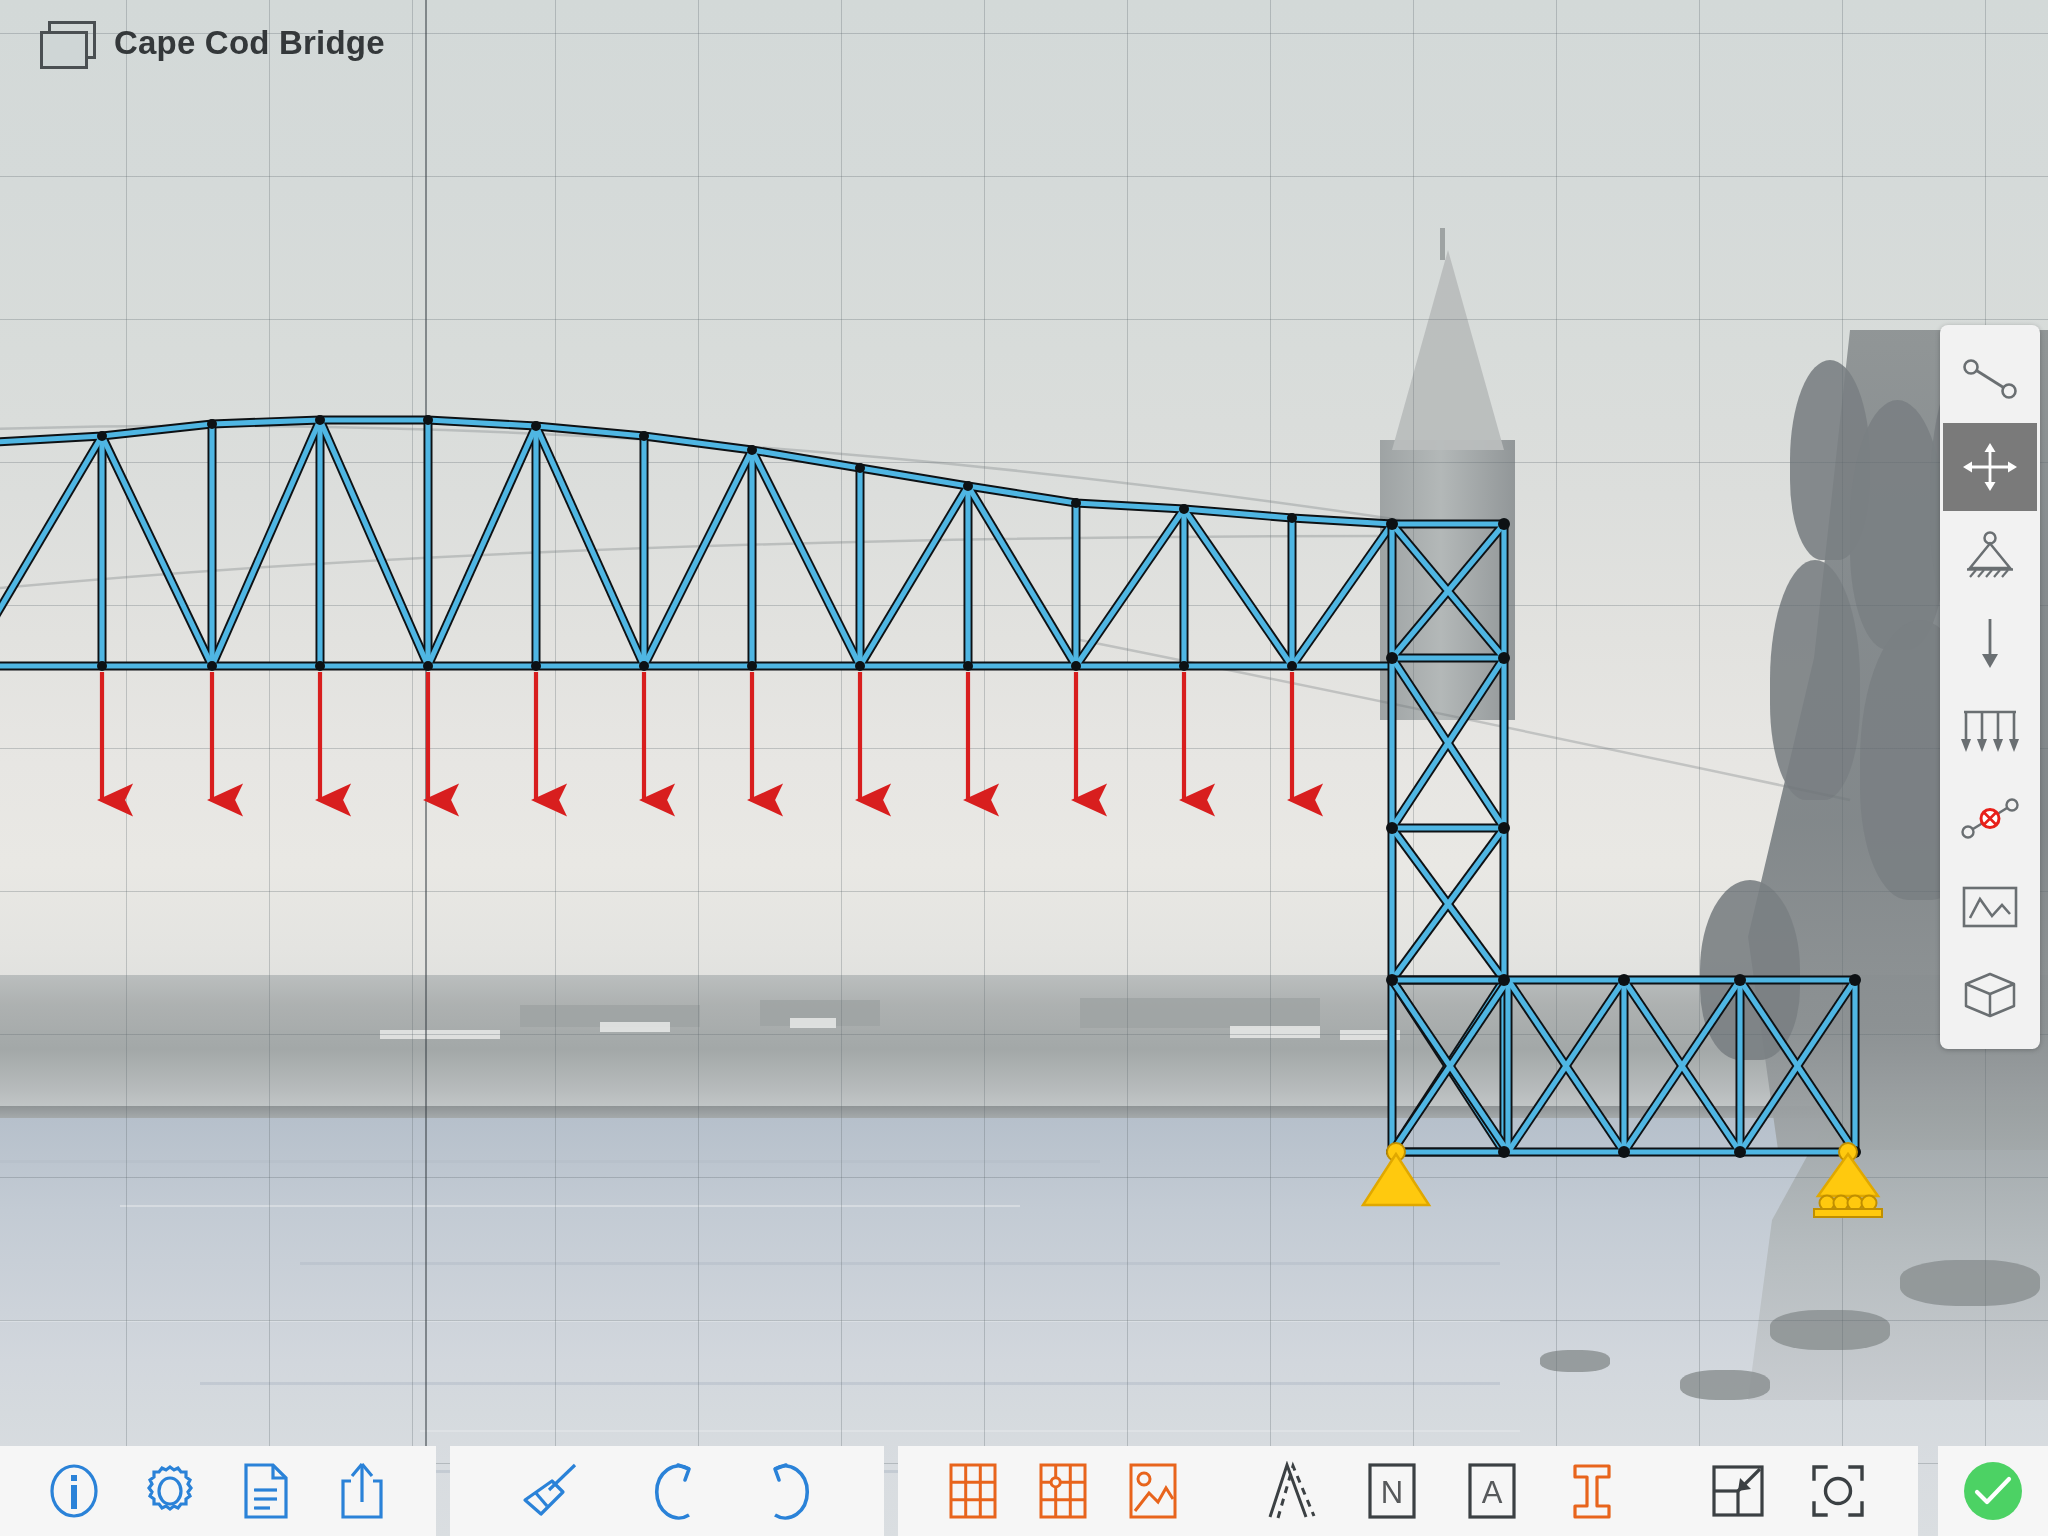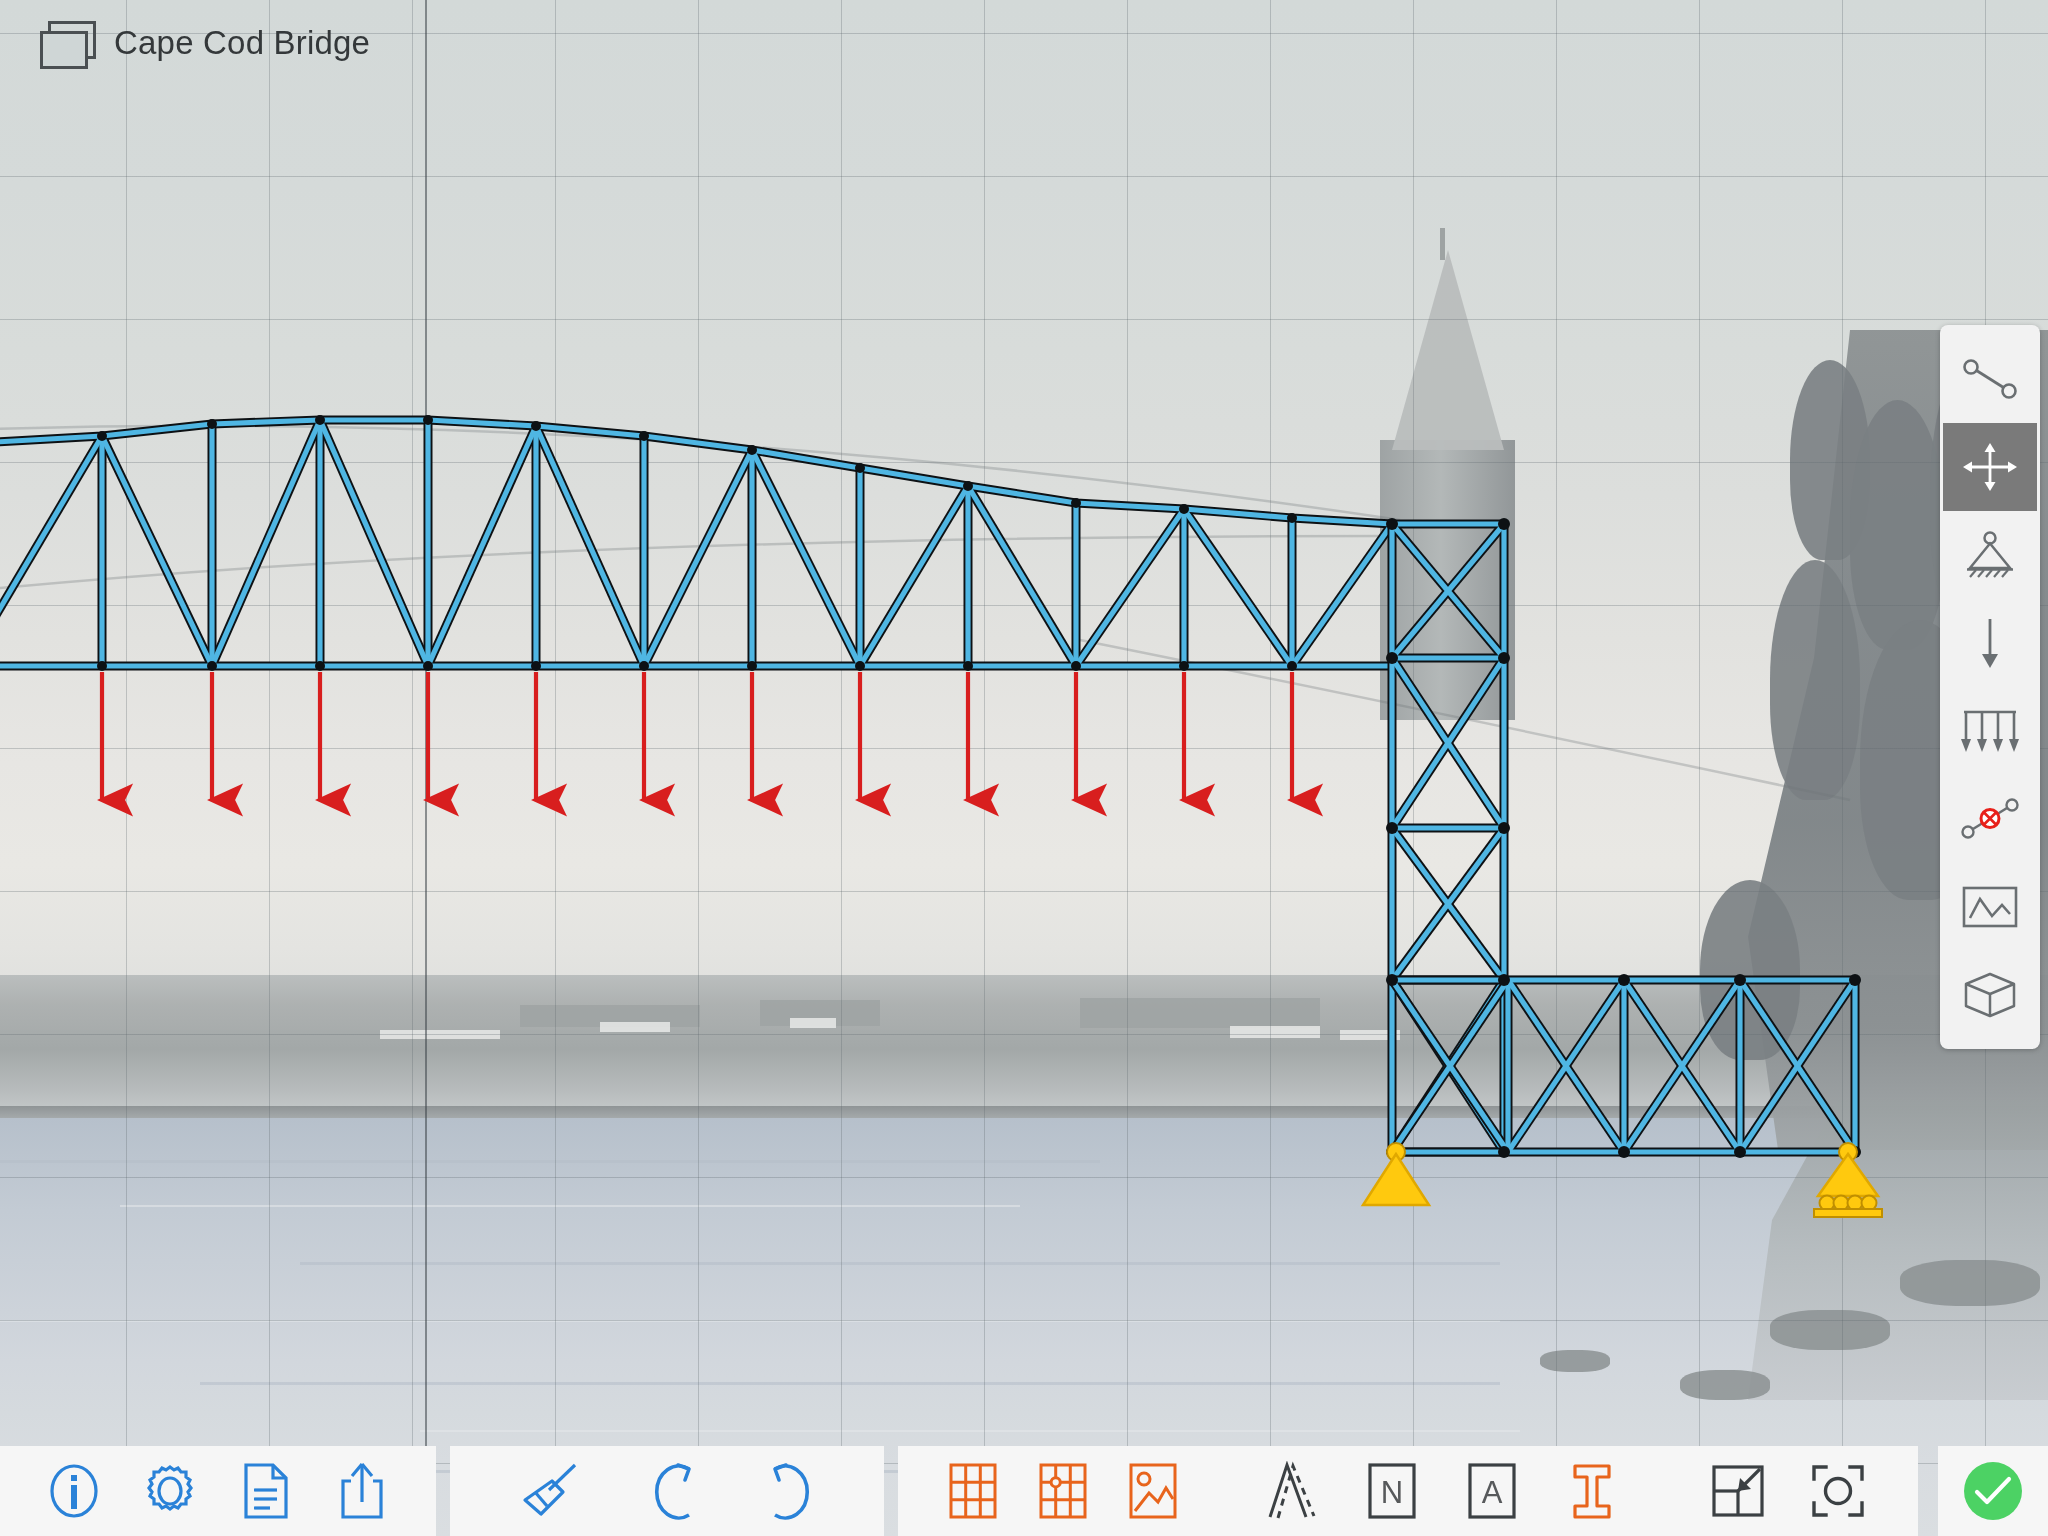--- a/index.html
+++ b/index.html
@@ -72,21 +72,21 @@
     background-position:-17px 33px;
     pointer-events:none;
   }
   #axisline{position:absolute;left:425px;top:0;width:2px;height:1480px;background:rgba(60,68,72,.55);}
 
   
   #header{position:absolute;left:0;top:0;height:86px;display:flex;align-items:center;padding-left:40px;gap:22px;z-index:40;}
   #doc-icon{width:52px;height:44px;position:relative;}
   #doc-icon .r1{position:absolute;left:8px;top:0;width:42px;height:32px;border:3px solid #4a4f52;background:transparent;}
   #doc-icon .r2{position:absolute;left:0;top:10px;width:42px;height:32px;border:3px solid #4a4f52;background:#cfd6d6;}
-  #title{font-size:33px;color:#34383a;letter-spacing:.2px;}
+  #title{font-size:33px;color:#34383a;letter-spacing:.2px;font-weight:bold;}
 
   
   #model{position:absolute;inset:0;z-index:20;pointer-events:none;}
 
   
   #right-tb{
     position:absolute;right:8px;top:325px;width:100px;
     background:#f2f2f2;border-radius:8px;
     box-shadow:0 1px 5px rgba(0,0,0,.25);
     display:flex;flex-direction:column;align-items:center;

